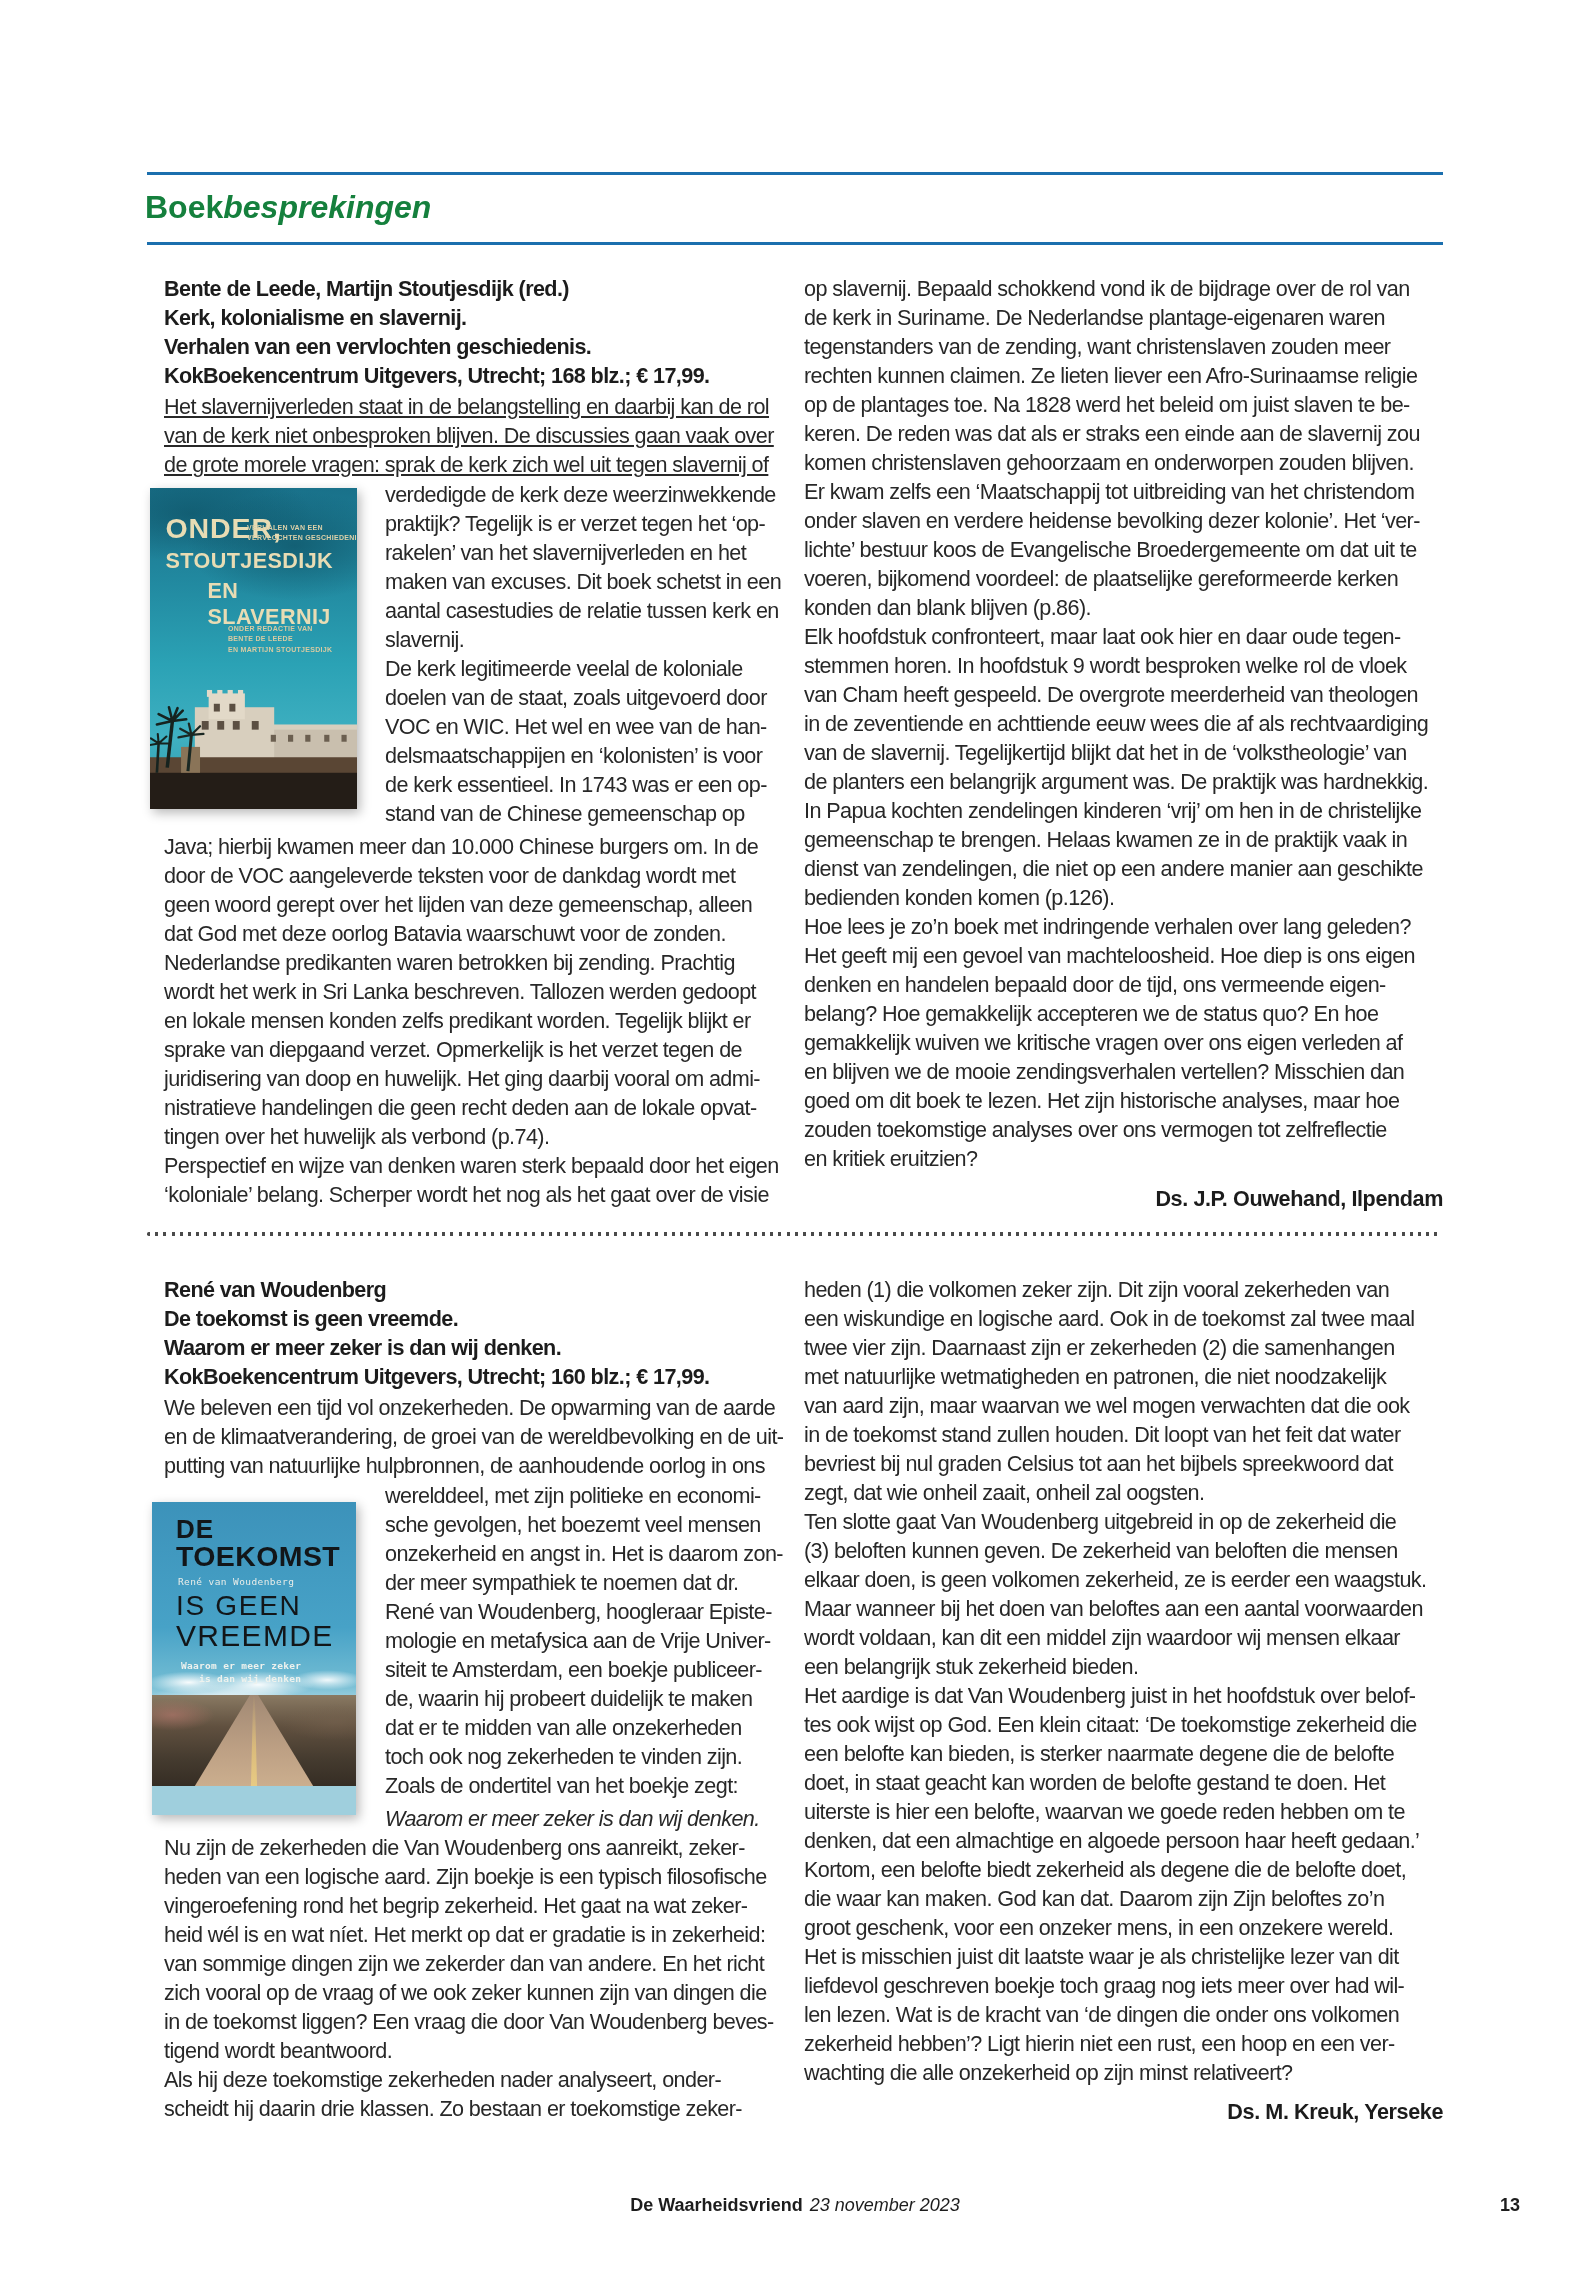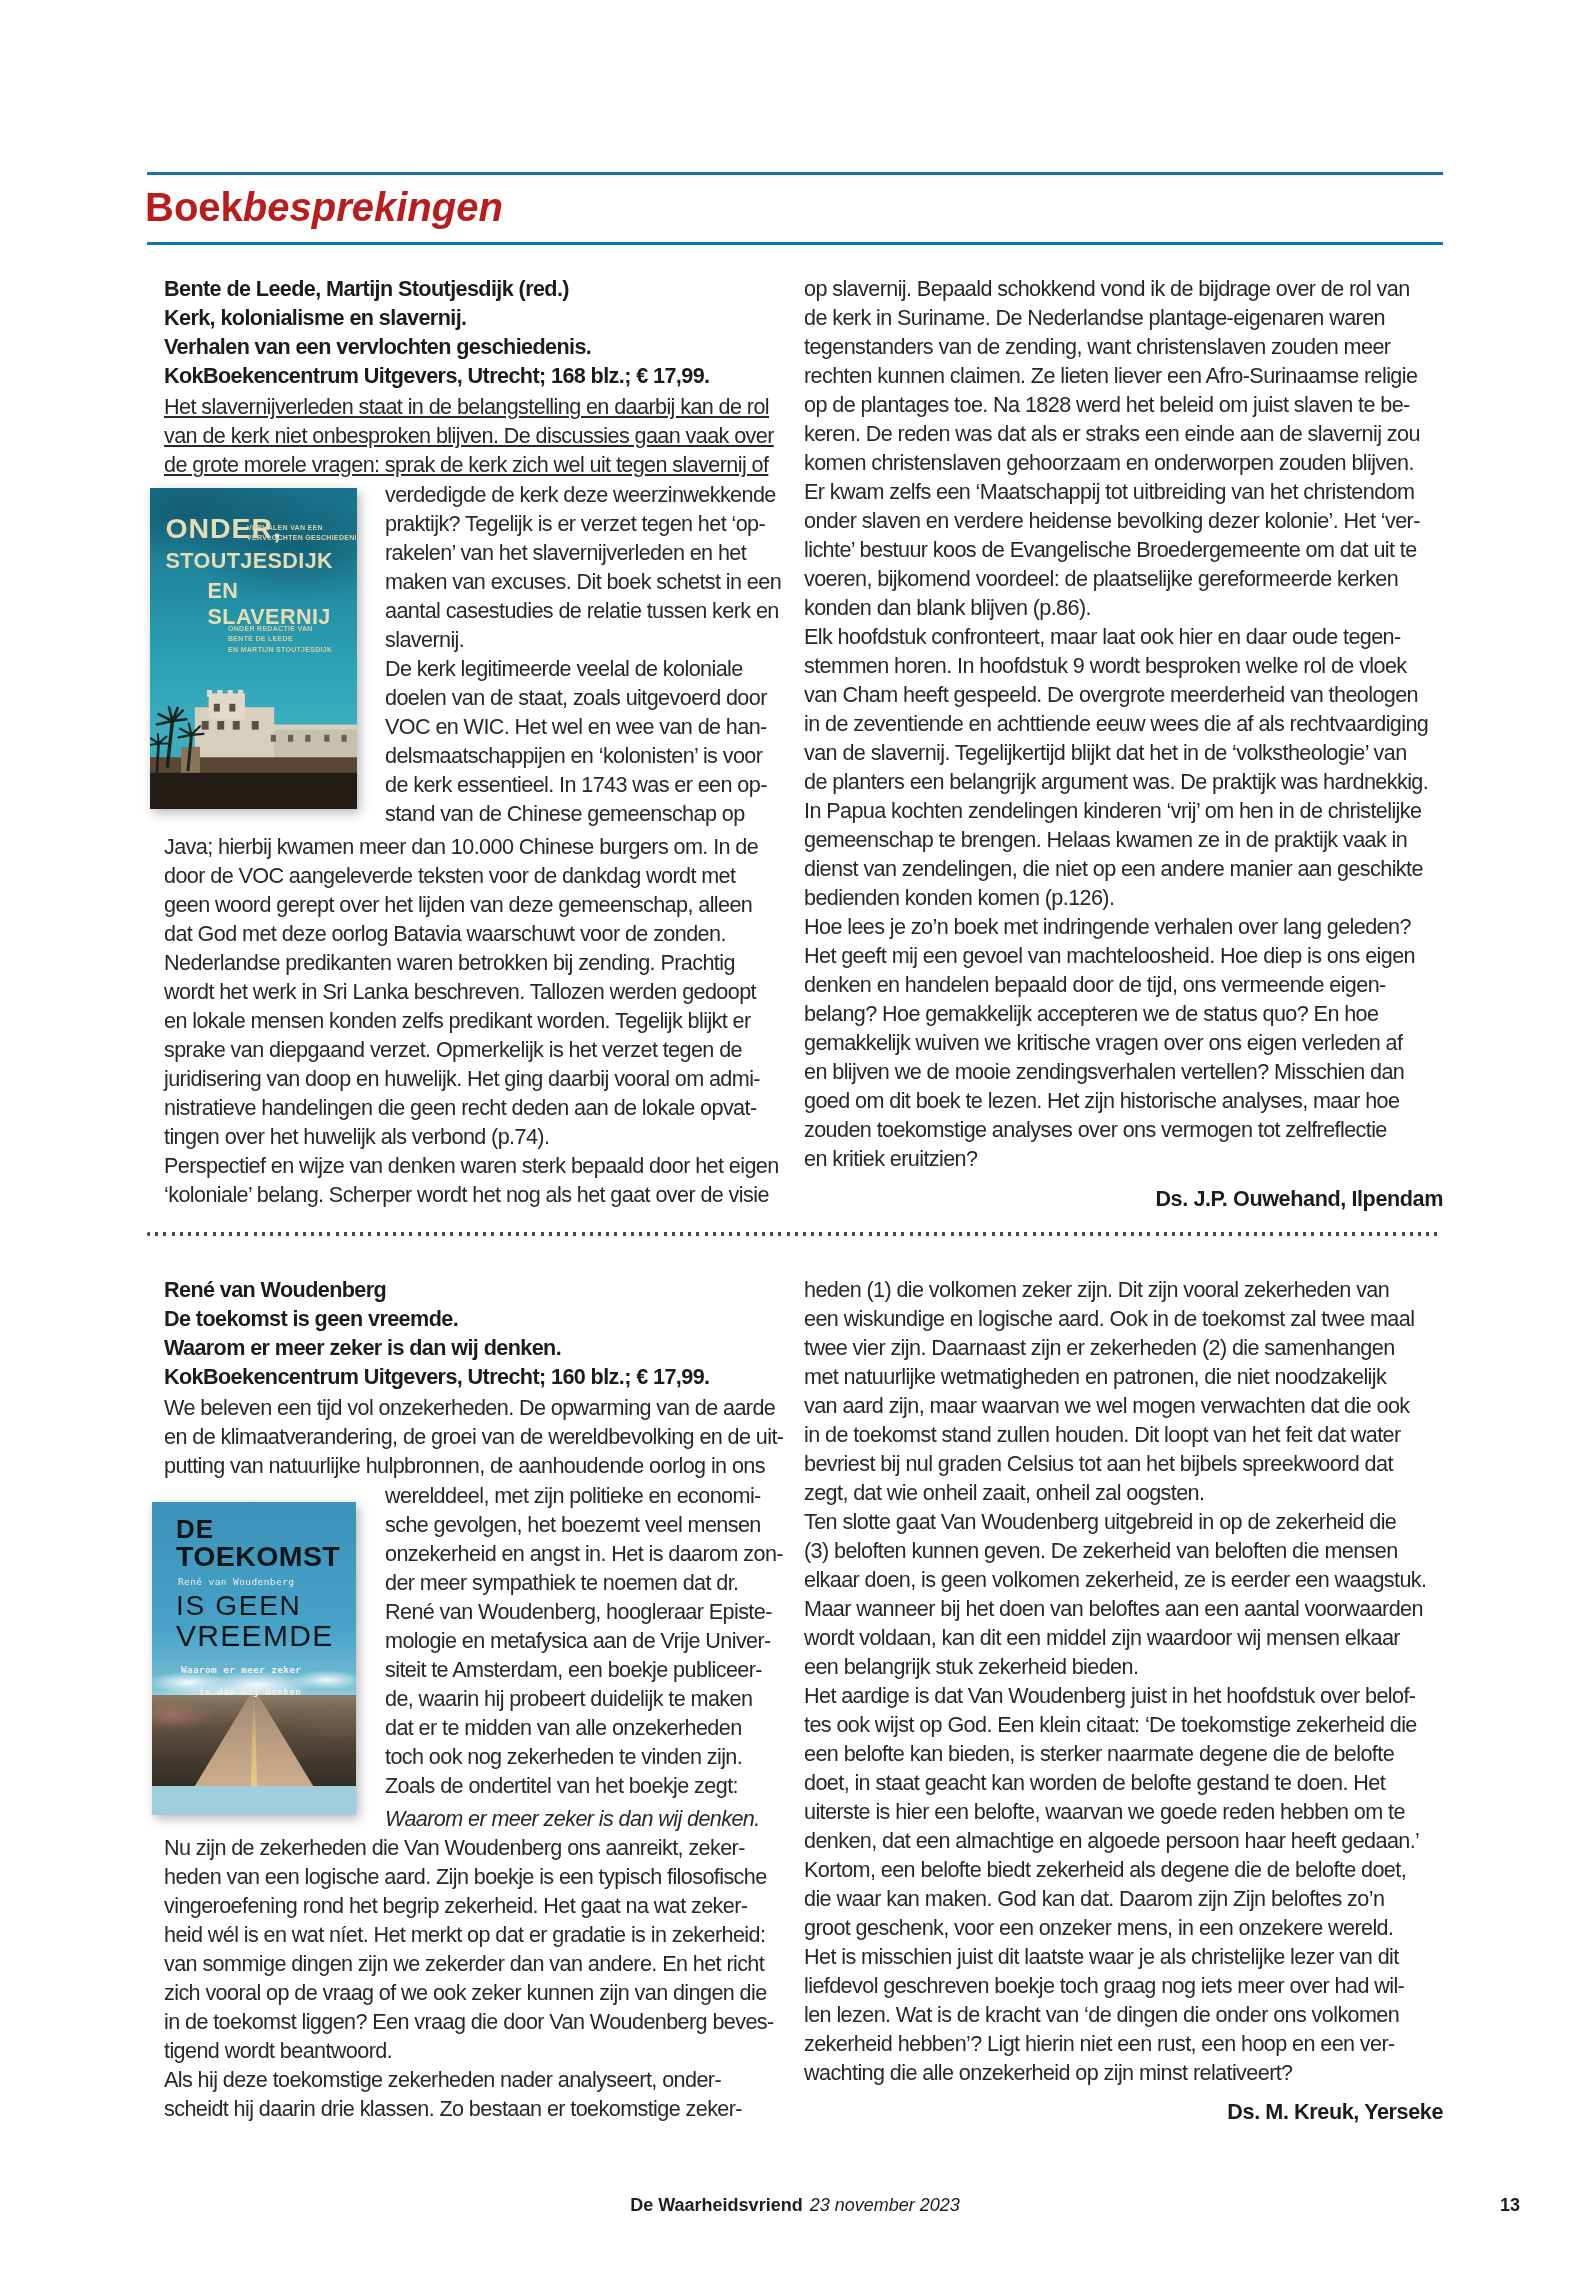--- a/index.html
+++ b/index.html
@@ -9,21 +9,21 @@
     font-family:"Liberation Sans", sans-serif; color:#2b2b2b; overflow:hidden;
   }
   .abs { position:absolute; }
   .pre { white-space:pre; }
   .body-text { font-size:21.6px; line-height:29px; letter-spacing:-0.6px; color:#282828; }
   .bold { font-weight:bold; color:#1c1c1c; }
   .italic { font-style:italic; }
 
   
   .rule-blue { background:#1b6fae; height:2.6px; width:1296px; left:147px; }
-  .masthead { left:145px; top:178px; font-size:40px; line-height:59px; color:#b91c1c; font-weight:bold;text-align:center; }
+  .masthead { left:145px; top:178px; font-size:32px; line-height:59px; color:#15803d; font-weight:bold;text-align:center; }
   .masthead .it { font-style:italic; }
 
   
   .colL { left:164px; width:640px; }
   .colR { left:804px; width:639px; }
   .sig { text-align:right; font-weight:bold; font-size:21.6px; letter-spacing:-0.4px; color:#1c1c1c; line-height:29px; }
 
   .dotted-divider {
     left:147px; top:1232px; width:1296px; height:3.5px;
     background:repeating-linear-gradient(to right,#4a4a4a 0 3px, transparent 3px 8.2px);
@@ -75,21 +75,21 @@
   .c2-road-line {
     left:0; top:193px; width:204px; height:91px;
     clip-path:polygon(49.6% 0%, 50.4% 0%, 51.5% 100%, 48.5% 100%);
     background:linear-gradient(180deg, rgba(230,200,120,.0) 0%, rgba(228,196,120,.75) 60%, rgba(235,205,130,.9) 100%);
   }
   .c2-t1 { left:24px; top:12px; font-size:26px; font-weight:bold; color:#121619; letter-spacing:0.9px; }
   .c2-t2 { left:24px; top:38px; font-size:28.5px; font-weight:bold; color:#121619; letter-spacing:0.4px; }
   .c2-author { left:26px; top:74px; font-size:9.5px; font-family:"DejaVu Sans Mono", monospace; color:#e9ede9; letter-spacing:0.4px; }
   .c2-t3 { left:24px; top:88px; font-size:28px; font-weight:normal; color:#121619; letter-spacing:1.7px; }
   .c2-t4 { left:24px; top:117px; font-size:30px; font-weight:normal; color:#121619; letter-spacing:1.3px; }
-  .c2-sub { left:29px; top:157px; font-size:9.5px; line-height:22px; font-family:"DejaVu Sans Mono", monospace; font-weight:bold; color:#eef2ee; letter-spacing:0.3px; }
+  .c2-sub { left:29px; top:157px; font-size:9.5px; line-height:13px; font-family:"DejaVu Sans Mono", monospace; font-weight:bold; color:#eef2ee; letter-spacing:0.3px; }
 
   
   .footer { left:147px; top:2195px; width:1296px; text-align:center; font-size:18px; color:#1d1d1d; }
   .footer .journal { font-weight:bold; }
   .footer .date { font-style:italic; font-weight:normal; margin-left:7px; }
   .pageno { left:1500px; top:2195px; font-size:18px; font-weight:600; color:#1d1d1d; }
 </style>
 </head>
 <body>
 

